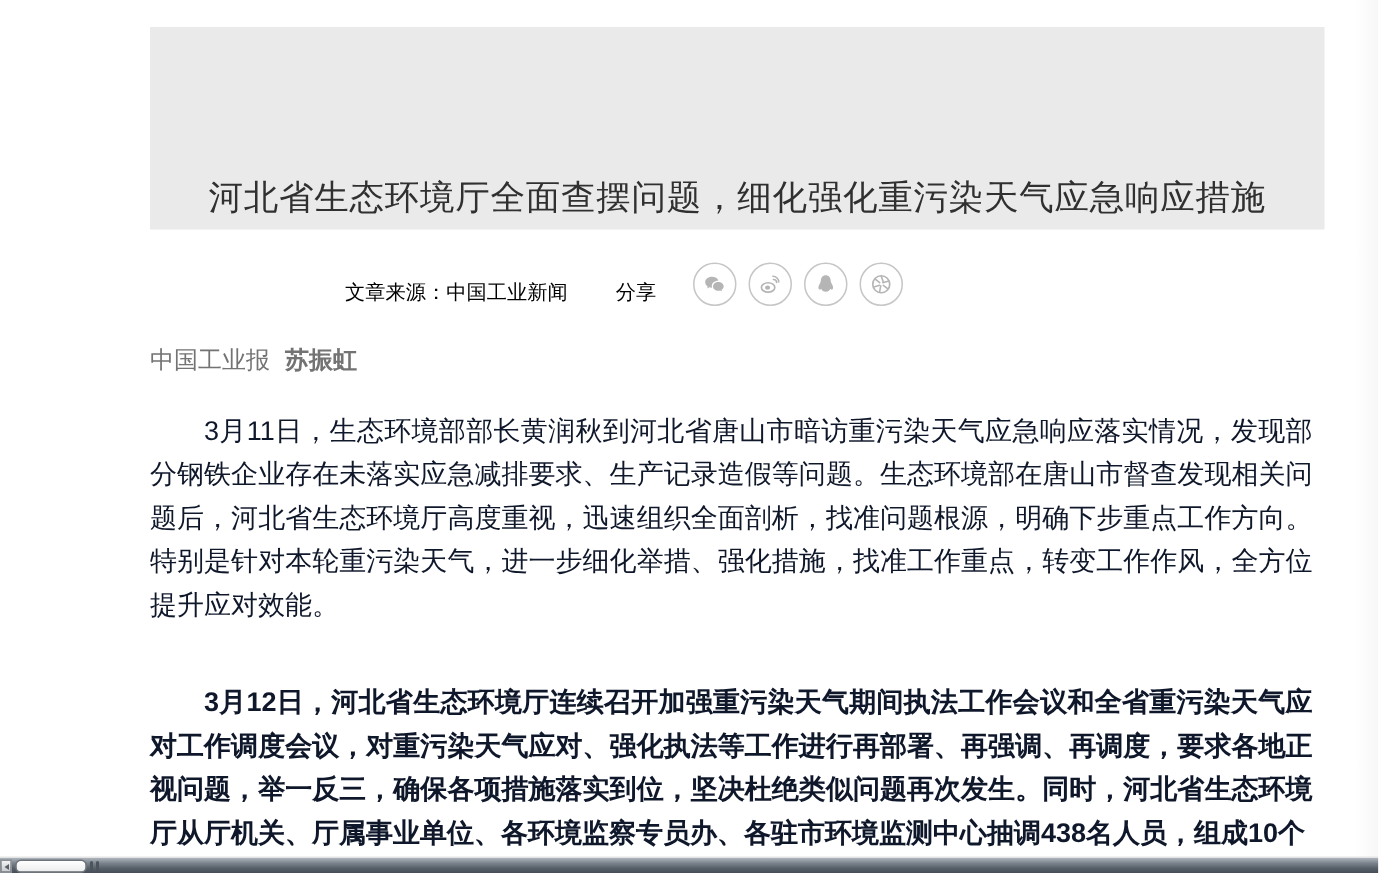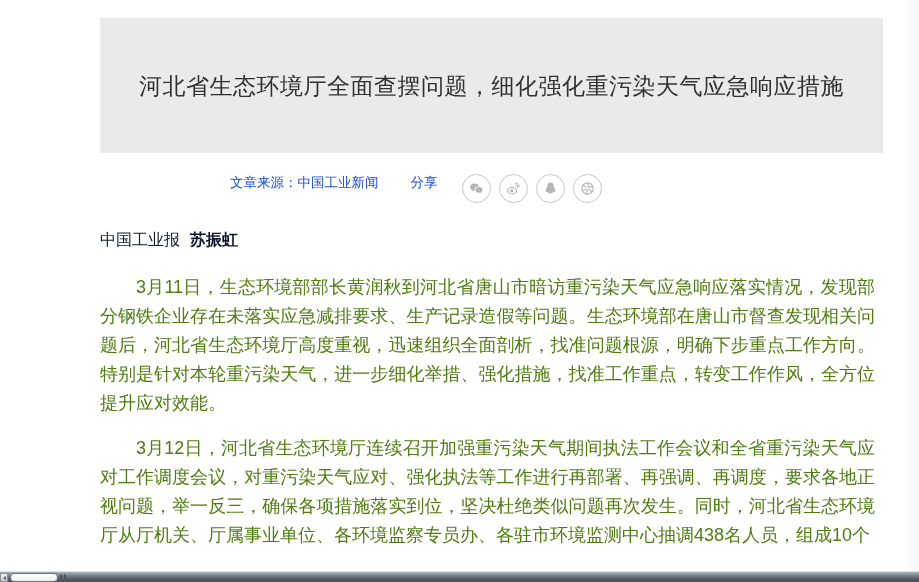--- a/index.html
+++ b/index.html
@@ -8,70 +8,70 @@
 
   .page { position: absolute; inset: 0; overflow: hidden; background: #fff; }
 
   .content-col { position: absolute; left: 100px; top: 0; width: 783px; }
 
   .header-block {
     margin-top: 18px;
     height: 135px;
     background: #eaeaea;
     display: flex;
-    align-items: center;
+    align-items: flex-end;
     justify-content: center;
     padding: 0 28px;
   }
   .page-title {
     font-size: 23px;
     line-height: 44px;
     font-weight: 400;
     color: #303030;
     text-align: center;
     letter-spacing: 0.5px;
   }
 
   .meta-row {
     margin-top: 21px;
     height: 30px;
     display: flex;
-    align-items: flex-start;
+    align-items: flex-end;
     padding-left: 130px;
-    color: #1d4ed8;
+    color: #000000;
     font-size: 13.5px;
     white-space: nowrap;
   }
   .meta-source { }
   .meta-date { margin-left: 58px; }
   .meta-share { margin-left: 32px; }
   .share-icons { margin-left: 24px; display: flex; align-items: center; gap: 8px; }
   .share-btn {
     width: 29px; height: 29px;
     border: 1.5px solid #c6c6c6;
     border-radius: 50%;
     display: flex; align-items: center; justify-content: center;
     background: #fff;
     cursor: pointer;
   }
   .share-btn svg { display: block; }
 
   .article { margin-top: 26px; color: #505050; }
-  .byline { font-size: 16px; color: #0f172a; margin-bottom: 22px; }
+  .byline { font-size: 16px; color: #737373; margin-bottom: 22px; }
   .byline .author { font-weight: bold; margin-left: 10px; }
 
   .para {
     font-size: 18px;
     line-height: 29px;
     text-indent: 2em;
-    color: #4d7c0f;
+    color: #0f172a;
     width: 775px;
     text-align: justify;
   }
-  .para + .para { margin-top: 16px; }
+  .para + .para { margin-top: 36px; font-weight: bold; }
 
   
   .right-shade {
     position: absolute; top: 0; right: 0; width: 16px; height: 582px;
     background: linear-gradient(to right, rgba(0,0,0,0), rgba(0,0,0,0.03));
     pointer-events: none;
   }
 
   
   .hscrollbar {

